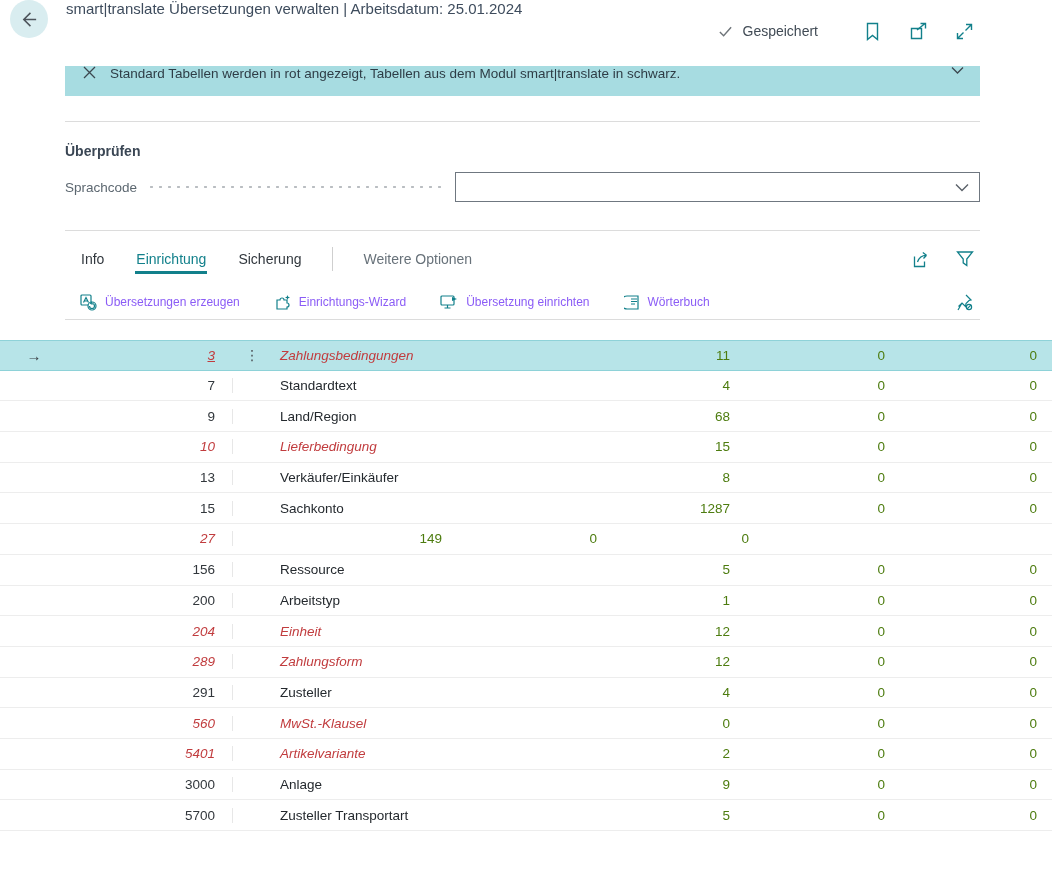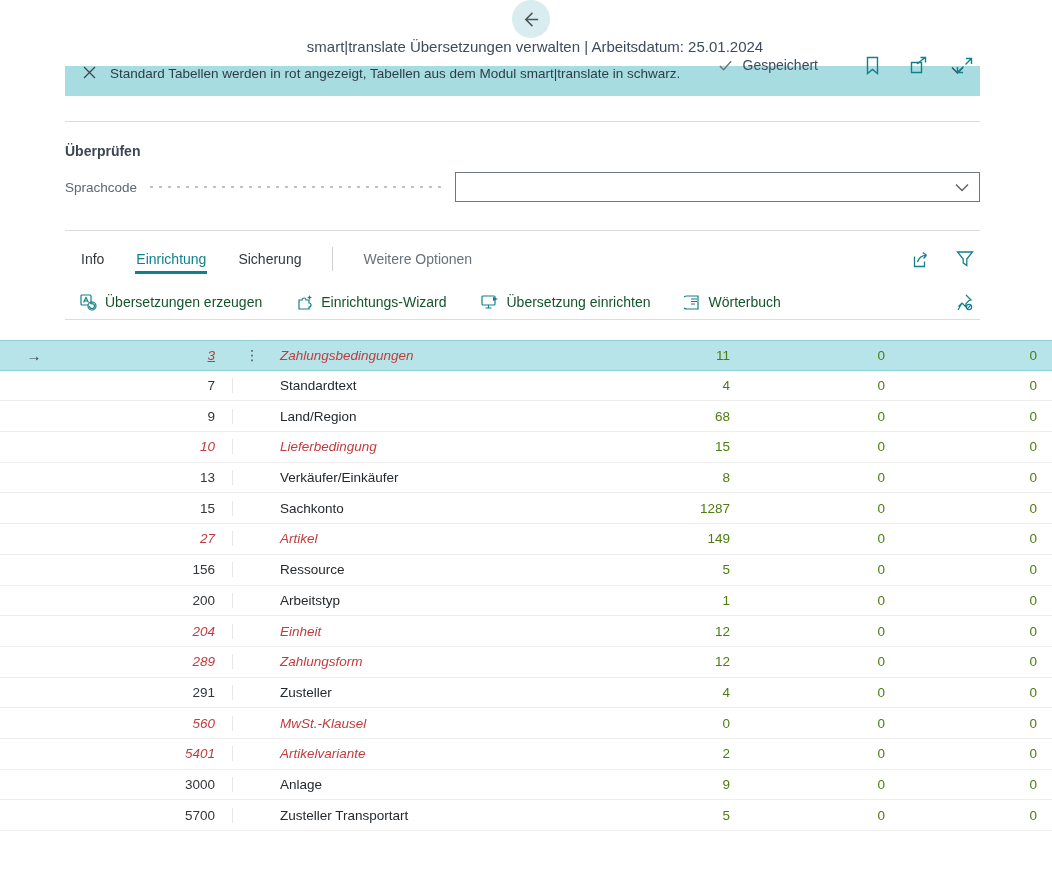--- a/index.html
+++ b/index.html
@@ -1,20 +1,20 @@
 <!DOCTYPE html>
 <html><head>
 <meta charset="utf-8">
 <style>
   * { margin:0; padding:0; box-sizing:border-box; }
   html,body { width:1052px; height:880px; overflow:hidden; background:#fff;
               font-family:"Liberation Sans", sans-serif; color:#24292e; }
 
   
-  .app-header { height:62px; display:flex; align-items:center; position:relative;flex-direction:column; }
+  .app-header { height:62px; display:flex; position:relative; }
   .back-btn { width:38px; height:38px; border-radius:50%; background:#d9edf0;
               display:flex; align-items:center; justify-content:center;
               margin-left:10px; cursor:pointer; flex:0 0 auto; }
   .page-title { margin-left:18px; font-size:15px; color:#3e4c5d; }
   .header-right { margin-left:auto; margin-right:78px; display:flex; align-items:center; gap:26px; }
   .saved { display:flex; align-items:center; gap:10px; font-size:14px; color:#414b55; margin-right:18px; }
   .hicon { width:20px; height:20px; display:flex; align-items:center; justify-content:center; cursor:pointer; }
 
   
   .notify { margin:4px 72px 0 65px; width:915px; height:30px; background:#a7dce1;
@@ -47,21 +47,21 @@
   .tab { font-size:14px; color:#32383e; margin-right:30px; padding:6px 1px 7px 1px; cursor:pointer; }
   .tab.active { color:#12808b; border-bottom:3px solid #12808b; padding-bottom:4px; }
   .vsep { width:1px; height:24px; background:#cfcfcf; margin:0 2px 0 0; }
   .more-opts { font-size:14px; color:#68727a; margin-left:28px; cursor:pointer; }
   .tabs-icons { margin-left:auto; display:flex; gap:24px; }
 
   
   .action-bar { margin-left:80px; margin-right:78px; margin-top:9px; height:34px;
                 display:flex; align-items:center; }
   .action { display:flex; align-items:center; gap:8px; margin-right:34px; cursor:pointer; }
-  .action .lbl { font-size:14px; color:#14532d; }
+  .action .lbl { font-size:12px; color:#8b5cf6; }
   .action-bar .pin { margin-left:auto; cursor:pointer; display:flex; }
 
   .gap-pre-table { height:20px; }
 
   
   .grid { width:1052px; }
   .grid-header { display:flex; height:61px; align-items:flex-end; padding-bottom:11px;
                  font-size:13px; color:#5f6c77; }
   .grid-row { display:flex; height:30.7px; align-items:center; background:#fff;
               border-bottom:1px solid #ededed; font-size:13.5px; cursor:pointer; }
@@ -288,21 +288,20 @@
     <div class="c-dots"></div>
     <div class="c-name">Sachkonto</div>
     <div class="c-num1">1287</div>
     <div class="c-num2">0</div>
     <div class="c-num3">0</div>
   </div>
       <div class="grid-row standard">
     <div class="c-arrow"></div>
     <div class="c-nr">27</div>
     <div class="c-dots"></div>
-    <div class="c-name">Artikel</div>
     <div class="c-num1">149</div>
     <div class="c-num2">0</div>
     <div class="c-num3">0</div>
   </div>
       <div class="grid-row">
     <div class="c-arrow"></div>
     <div class="c-nr">156</div>
     <div class="c-dots"></div>
     <div class="c-name">Ressource</div>
     <div class="c-num1">5</div>

